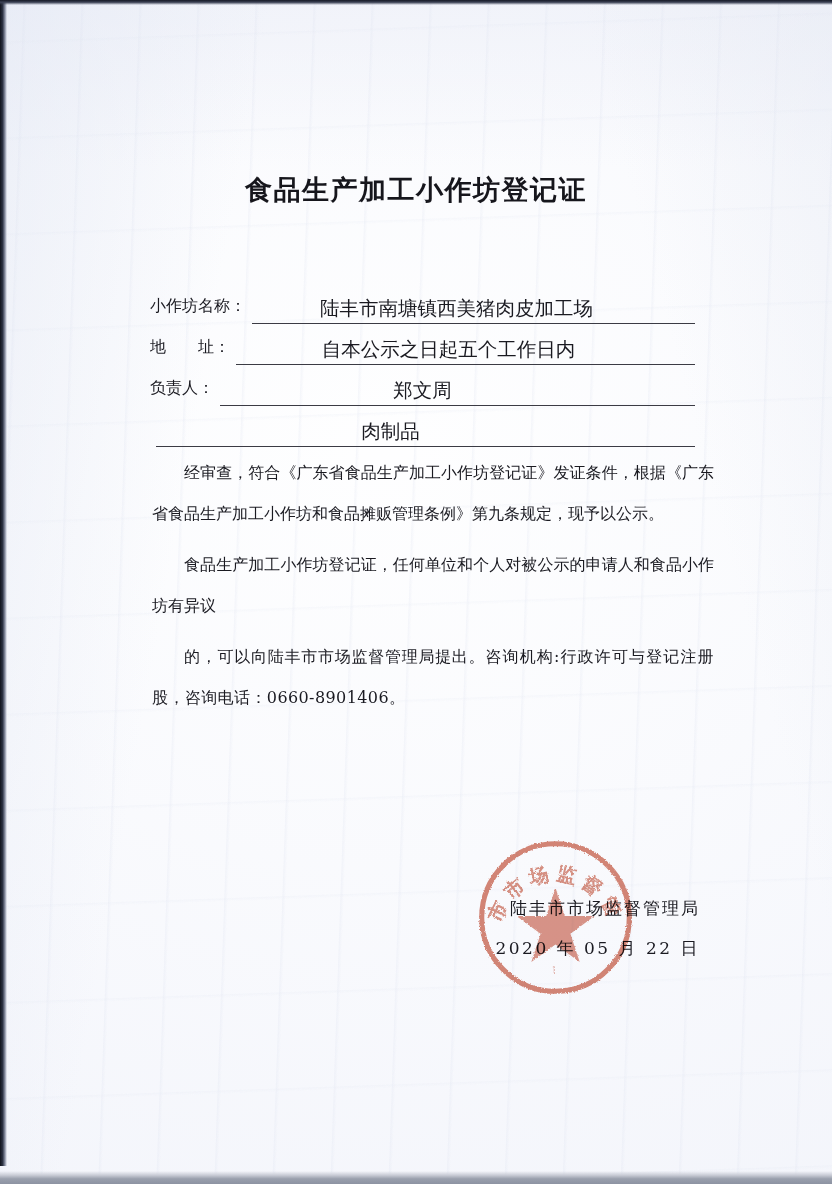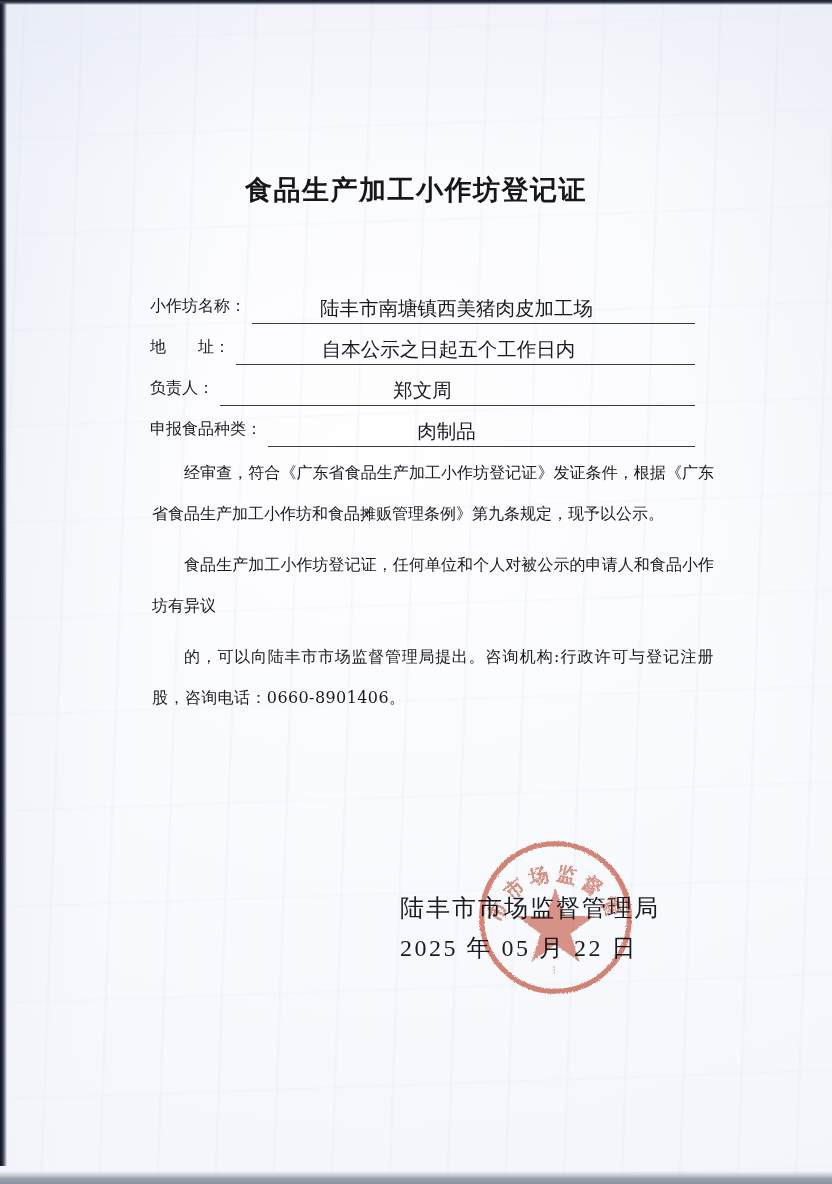--- a/index.html
+++ b/index.html
@@ -123,26 +123,25 @@
   }
   .body-text p { margin: 0 0 10px 0; text-indent: 2em; }
   .body-text p:last-child { margin-bottom: 0; }
   .emph { font-weight: normal; letter-spacing: .4px; }
 
   .sign-block {
     position: absolute;
     left: 400px;
     top: 888px;
     width: 300px;
-    text-align: left;
-    font-size: 24px;
+    text-align: right;
+    font-size: 17px;
     line-height: 40px;
     color: #1a1a21;
     letter-spacing: 2px;
-    font-family: Liberation Serif, serif;
   }
   .sign-date { letter-spacing: 2.5px; }
 
   
   .seal {
     position: absolute;
     left: 477px;
     top: 839px;
     width: 157px;
     height: 157px;
@@ -183,37 +182,36 @@
       </div>
 
       <div class="field-row">
         <span class="field-label">负责人：</span>
         <span class="field-underline">
           <span class="field-value shift-left">郑文周</span>
         </span>
       </div>
 
       <div class="field-row">
-        <span class="field-label">申报食品种类：</span>
         <span class="field-underline">
           <span class="field-value shift-left">肉制品</span>
         </span>
       </div>
 
     </div>
 
     <div class="body-text">
       <p>经审查，符合《广东省食品生产加工小作坊登记证》发证条件，根据《广东省食品生产加工小作坊和食品摊贩管理条例》第九条规定，现予以公示。</p>
       <p>食品生产加工小作坊登记证，任何单位和个人对被公示的申请人和食品小作坊有异议</p>
       <p><span>的，可以向陆丰市市场监督管理局提出。</span><span class="emph">咨询机构:行政许可与登记注册股，咨询电话：0660-8901406。</span></p>
     </div>
 
     <div class="sign-block">
       <div>陆丰市市场监督管理局</div>
-      <div class="sign-date">2025 年 05 月 22 日</div>
+      <div class="sign-date">2020 年 05 月 22 日</div>
     </div>
 
     <div class="seal">
       <svg viewBox="0 0 200 200" aria-hidden="true">
         <defs>
           <path id="sealArc" d="M 30 108 A 72 72 0 0 1 170 108" fill="none"></path>
           <filter id="rough">
             <feTurbulence type="fractalNoise" baseFrequency="0.55" numOctaves="3" seed="7" result="n"></feTurbulence>
             <feDisplacementMap in="SourceGraphic" in2="n" scale="3.6" xChannelSelector="R" yChannelSelector="G"></feDisplacementMap>
           </filter>

